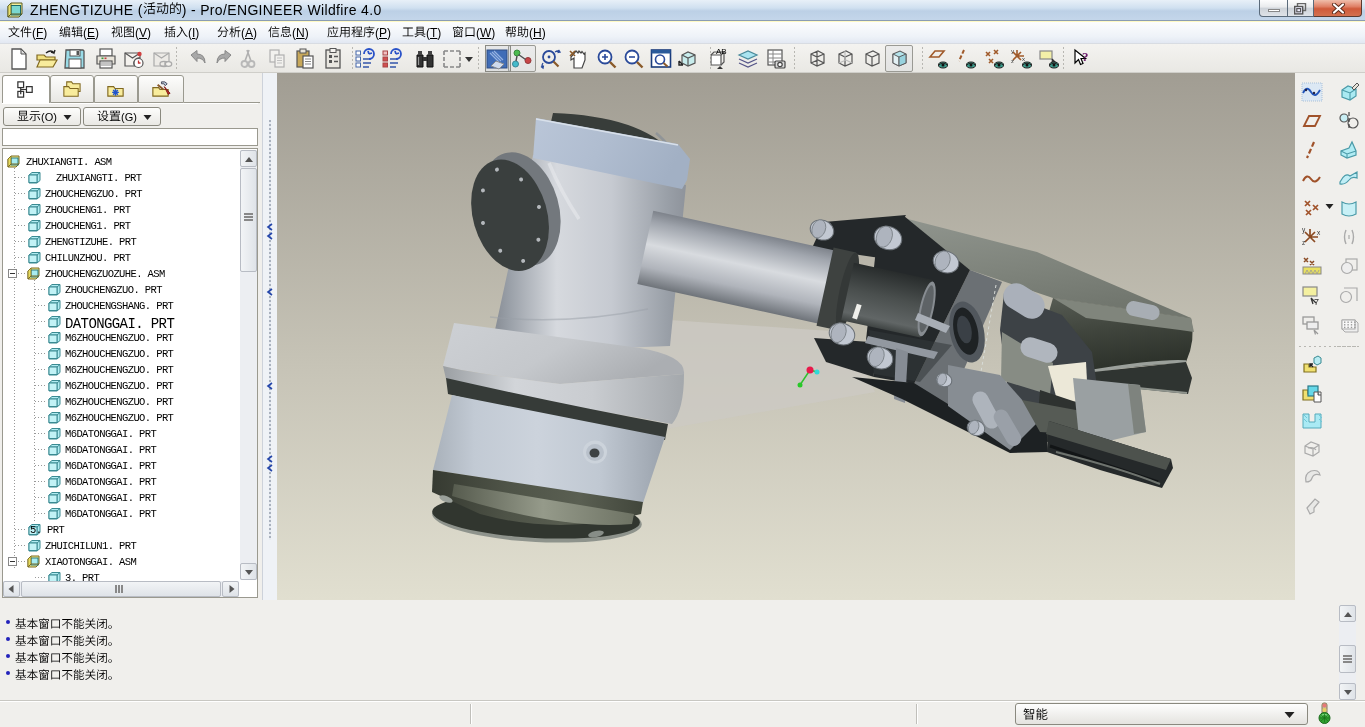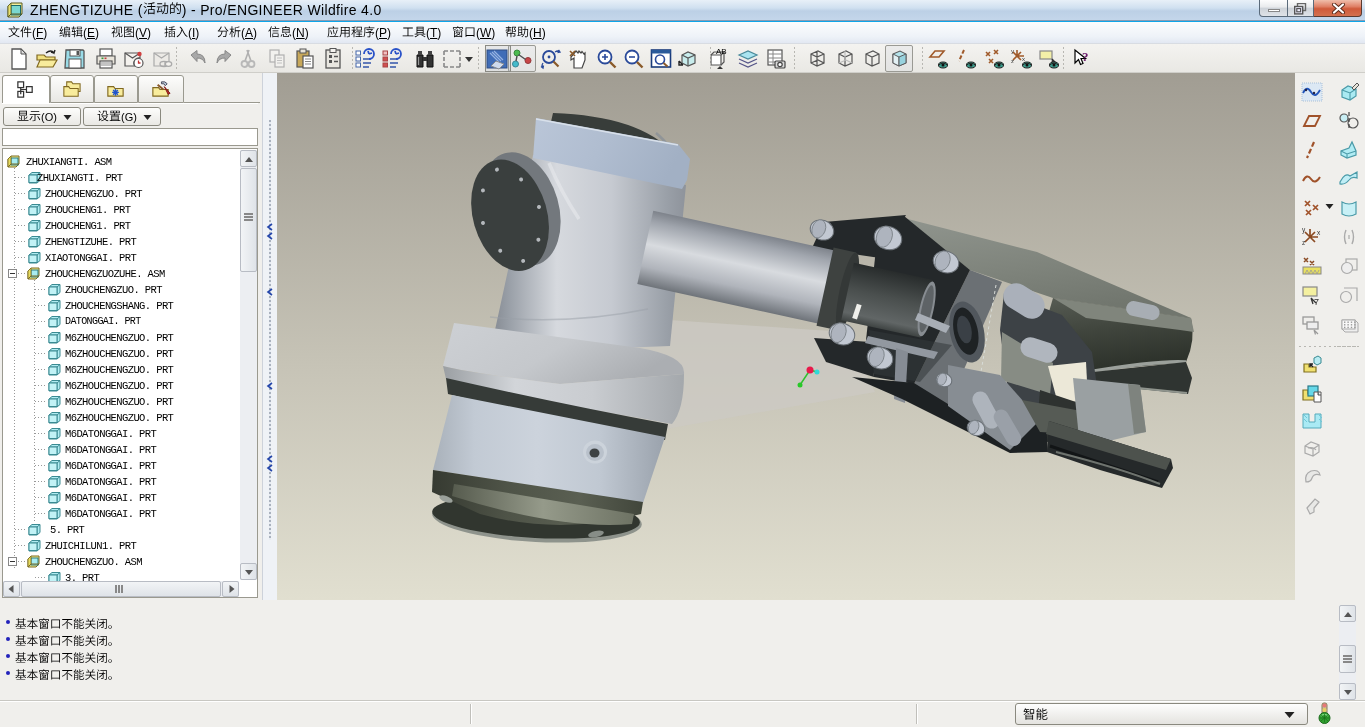--- a/index.html
+++ b/index.html
@@ -1,15 +1,15 @@
 <!DOCTYPE html>
 <html><head><meta charset="utf-8"><style>
 *{margin:0;padding:0;box-sizing:border-box}
 html,body{width:1365px;height:727px;overflow:hidden;font-family:"Liberation Sans",sans-serif}
-#app{position:relative;width:1365px;height:727px;background:#0ea5e9}
+#app{position:relative;width:1365px;height:727px;background:#fef9c3}
 .abs{position:absolute}
 .ico{display:flex;align-items:center;justify-content:center}
 svg{display:block}
 .cjk svg{display:inline-block;vertical-align:-2px}
 </style></head><body>
 <div id="app">
 <svg width="0" height="0" style="position:absolute">
 <defs>
 <path id="c6d3b" d="M92 778C154 745 238 697 280 666L319 722C276 750 192 796 130 826ZM43 503C104 471 186 423 227 395L265 450C223 478 140 523 80 552ZM68 -19 125 -65C184 28 254 155 307 260L259 304C201 191 122 57 68 -19ZM318 545V480H611V308H392V-78H455V-34H822V-72H887V308H675V480H955V545H675V726C763 741 846 760 911 782L857 834C746 795 540 764 366 745C374 730 383 704 386 688C458 695 536 704 611 716V545ZM455 27V246H822V27Z"></path>
 <path id="c52a8" d="M91 756V695H476V756ZM659 821C659 750 659 677 656 605H508V541H653C641 311 600 96 461 -30C478 -40 502 -62 514 -77C662 63 706 294 719 541H877C865 177 851 44 824 12C814 1 803 -2 785 -1C763 -1 709 -1 651 4C663 -15 670 -43 672 -62C726 -66 781 -66 812 -64C843 -61 863 -53 882 -28C917 16 930 156 943 570C943 580 944 605 944 605H722C724 677 725 749 725 821ZM89 47C111 61 147 70 430 133L450 63L509 83C490 153 445 274 406 364L350 349C371 300 392 243 411 189L160 137C200 230 240 346 266 455H495V516H55V455H196C170 335 127 214 113 181C96 143 83 115 67 111C75 94 85 62 89 48Z"></path>
@@ -397,21 +397,21 @@
       <path d="M1 4 L4 1 L4 9 L1 12 Z" fill="#e8dc60" stroke="#7a6a20" stroke-width="0.8"></path>
       <path d="M1 12 L4 9 L12 9" fill="none" stroke="#7a6a20" stroke-width="1"></path>
     </svg>
 <div class="abs" style="left:26px;top:156px;font-family:'Liberation Mono',monospace;font-size:10.5px;letter-spacing:-0.6px;color:#000;white-space:nowrap">ZHUXIANGTI. ASM</div>
 <div class="abs" style="left:15px;top:177px;width:11px;height:1px;background:repeating-linear-gradient(90deg,#999 0 1px,transparent 1px 3px)"></div>
 <svg class="abs" style="left:27px;top:171px" width="14" height="13" viewBox="0 0 14 13">
       <path d="M2 4 l3 -2.5 h8 v8 l-3 2.5 h-8 z" fill="#b0ecf2" stroke="#3a8a92" stroke-width="1"></path>
       <path d="M2 4 h8 v7.5 M10 4 l3 -2.5" fill="none" stroke="#3a8a92" stroke-width="1"></path>
       <path d="M2 4 h8 v7.5 h-8 z" fill="#c2f2f6" stroke="#3a8a92" stroke-width="1"></path>
     </svg>
-<div class="abs" style="left:37px;top:172px;font-family:'Liberation Mono',monospace;font-size:10.5px;letter-spacing:-0.6px;color:#000;white-space:nowrap">ZHUXIANGTI. PRT</div>
+<div class="abs" style="left:56px;top:172px;font-family:'Liberation Mono',monospace;font-size:10.5px;letter-spacing:-0.6px;color:#000;white-space:nowrap">ZHUXIANGTI. PRT</div>
 <div class="abs" style="left:15px;top:193px;width:11px;height:1px;background:repeating-linear-gradient(90deg,#999 0 1px,transparent 1px 3px)"></div>
 <svg class="abs" style="left:27px;top:187px" width="14" height="13" viewBox="0 0 14 13">
       <path d="M2 4 l3 -2.5 h8 v8 l-3 2.5 h-8 z" fill="#b0ecf2" stroke="#3a8a92" stroke-width="1"></path>
       <path d="M2 4 h8 v7.5 M10 4 l3 -2.5" fill="none" stroke="#3a8a92" stroke-width="1"></path>
       <path d="M2 4 h8 v7.5 h-8 z" fill="#c2f2f6" stroke="#3a8a92" stroke-width="1"></path>
     </svg>
 <div class="abs" style="left:45px;top:188px;font-family:'Liberation Mono',monospace;font-size:10.5px;letter-spacing:-0.6px;color:#000;white-space:nowrap">ZHOUCHENGZUO. PRT</div>
 <div class="abs" style="left:15px;top:209px;width:11px;height:1px;background:repeating-linear-gradient(90deg,#999 0 1px,transparent 1px 3px)"></div>
 <svg class="abs" style="left:27px;top:203px" width="14" height="13" viewBox="0 0 14 13">
       <path d="M2 4 l3 -2.5 h8 v8 l-3 2.5 h-8 z" fill="#b0ecf2" stroke="#3a8a92" stroke-width="1"></path>
@@ -432,21 +432,21 @@
       <path d="M2 4 h8 v7.5 M10 4 l3 -2.5" fill="none" stroke="#3a8a92" stroke-width="1"></path>
       <path d="M2 4 h8 v7.5 h-8 z" fill="#c2f2f6" stroke="#3a8a92" stroke-width="1"></path>
     </svg>
 <div class="abs" style="left:45px;top:236px;font-family:'Liberation Mono',monospace;font-size:10.5px;letter-spacing:-0.6px;color:#000;white-space:nowrap">ZHENGTIZUHE. PRT</div>
 <div class="abs" style="left:15px;top:257px;width:11px;height:1px;background:repeating-linear-gradient(90deg,#999 0 1px,transparent 1px 3px)"></div>
 <svg class="abs" style="left:27px;top:251px" width="14" height="13" viewBox="0 0 14 13">
       <path d="M2 4 l3 -2.5 h8 v8 l-3 2.5 h-8 z" fill="#b0ecf2" stroke="#3a8a92" stroke-width="1"></path>
       <path d="M2 4 h8 v7.5 M10 4 l3 -2.5" fill="none" stroke="#3a8a92" stroke-width="1"></path>
       <path d="M2 4 h8 v7.5 h-8 z" fill="#c2f2f6" stroke="#3a8a92" stroke-width="1"></path>
     </svg>
-<div class="abs" style="left:45px;top:252px;font-family:'Liberation Mono',monospace;font-size:10.5px;letter-spacing:-0.6px;color:#000;white-space:nowrap">XIAOTONGGAI. PRT</div>
+<div class="abs" style="left:45px;top:252px;font-family:'Liberation Mono',monospace;font-size:10.5px;letter-spacing:-0.6px;color:#000;white-space:nowrap">CHILUNZHOU. PRT</div>
 <div class="abs" style="left:15px;top:273px;width:11px;height:1px;background:repeating-linear-gradient(90deg,#999 0 1px,transparent 1px 3px)"></div>
 <div class="abs" style="left:8px;top:269px;width:9px;height:9px;background:#fff;border:1px solid #888"></div>
 <div class="abs" style="left:10px;top:273px;width:5px;height:1px;background:#333"></div>
 <svg class="abs" style="left:27px;top:267px" width="13" height="13" viewBox="0 0 13 13">
       <path d="M1 4 L4 1 L12 1 L12 9 L9 12 L1 12 Z" fill="#f4ec8c" stroke="#7a6a20" stroke-width="1"></path>
       <rect x="4" y="3" width="7" height="7" fill="#a8ecf0" stroke="#2a7a80" stroke-width="1"></rect>
       <path d="M1 4 L4 1 L4 9 L1 12 Z" fill="#e8dc60" stroke="#7a6a20" stroke-width="0.8"></path>
       <path d="M1 12 L4 9 L12 9" fill="none" stroke="#7a6a20" stroke-width="1"></path>
     </svg>
 <div class="abs" style="left:45px;top:268px;font-family:'Liberation Mono',monospace;font-size:10.5px;letter-spacing:-0.6px;color:#000;white-space:nowrap">ZHOUCHENGZUOZUHE. ASM</div>
@@ -463,21 +463,21 @@
       <path d="M2 4 h8 v7.5 M10 4 l3 -2.5" fill="none" stroke="#3a8a92" stroke-width="1"></path>
       <path d="M2 4 h8 v7.5 h-8 z" fill="#c2f2f6" stroke="#3a8a92" stroke-width="1"></path>
     </svg>
 <div class="abs" style="left:65px;top:300px;font-family:'Liberation Mono',monospace;font-size:10.5px;letter-spacing:-0.6px;color:#000;white-space:nowrap">ZHOUCHENGSHANG. PRT</div>
 <div class="abs" style="left:35px;top:321px;width:11px;height:1px;background:repeating-linear-gradient(90deg,#999 0 1px,transparent 1px 3px)"></div>
 <svg class="abs" style="left:47px;top:315px" width="14" height="13" viewBox="0 0 14 13">
       <path d="M2 4 l3 -2.5 h8 v8 l-3 2.5 h-8 z" fill="#b0ecf2" stroke="#3a8a92" stroke-width="1"></path>
       <path d="M2 4 h8 v7.5 M10 4 l3 -2.5" fill="none" stroke="#3a8a92" stroke-width="1"></path>
       <path d="M2 4 h8 v7.5 h-8 z" fill="#c2f2f6" stroke="#3a8a92" stroke-width="1"></path>
     </svg>
-<div class="abs" style="left:65px;top:316px;font-family:'Liberation Mono',monospace;font-size:10px;letter-spacing:-0.6px;color:#000;white-space:nowrap">DATONGGAI. PRT</div>
+<div class="abs" style="left:65px;top:316px;font-family:'Liberation Mono',monospace;font-size:14px;letter-spacing:-0.6px;color:#000;white-space:nowrap">DATONGGAI. PRT</div>
 <div class="abs" style="left:35px;top:337px;width:11px;height:1px;background:repeating-linear-gradient(90deg,#999 0 1px,transparent 1px 3px)"></div>
 <svg class="abs" style="left:47px;top:331px" width="14" height="13" viewBox="0 0 14 13">
       <path d="M2 4 l3 -2.5 h8 v8 l-3 2.5 h-8 z" fill="#b0ecf2" stroke="#3a8a92" stroke-width="1"></path>
       <path d="M2 4 h8 v7.5 M10 4 l3 -2.5" fill="none" stroke="#3a8a92" stroke-width="1"></path>
       <path d="M2 4 h8 v7.5 h-8 z" fill="#c2f2f6" stroke="#3a8a92" stroke-width="1"></path>
     </svg>
 <div class="abs" style="left:65px;top:332px;font-family:'Liberation Mono',monospace;font-size:10.5px;letter-spacing:-0.6px;color:#000;white-space:nowrap">M6ZHOUCHENGZUO. PRT</div>
 <div class="abs" style="left:35px;top:353px;width:11px;height:1px;background:repeating-linear-gradient(90deg,#999 0 1px,transparent 1px 3px)"></div>
 <svg class="abs" style="left:47px;top:347px" width="14" height="13" viewBox="0 0 14 13">
       <path d="M2 4 l3 -2.5 h8 v8 l-3 2.5 h-8 z" fill="#b0ecf2" stroke="#3a8a92" stroke-width="1"></path>
@@ -554,38 +554,38 @@
       <path d="M2 4 h8 v7.5 M10 4 l3 -2.5" fill="none" stroke="#3a8a92" stroke-width="1"></path>
       <path d="M2 4 h8 v7.5 h-8 z" fill="#c2f2f6" stroke="#3a8a92" stroke-width="1"></path>
     </svg>
 <div class="abs" style="left:65px;top:508px;font-family:'Liberation Mono',monospace;font-size:10.5px;letter-spacing:-0.6px;color:#000;white-space:nowrap">M6DATONGGAI. PRT</div>
 <div class="abs" style="left:15px;top:529px;width:11px;height:1px;background:repeating-linear-gradient(90deg,#999 0 1px,transparent 1px 3px)"></div>
 <svg class="abs" style="left:27px;top:523px" width="14" height="13" viewBox="0 0 14 13">
       <path d="M2 4 l3 -2.5 h8 v8 l-3 2.5 h-8 z" fill="#b0ecf2" stroke="#3a8a92" stroke-width="1"></path>
       <path d="M2 4 h8 v7.5 M10 4 l3 -2.5" fill="none" stroke="#3a8a92" stroke-width="1"></path>
       <path d="M2 4 h8 v7.5 h-8 z" fill="#c2f2f6" stroke="#3a8a92" stroke-width="1"></path>
     </svg>
-<div class="abs" style="left:50px;top:524px;font-family:'Liberation Mono',monospace;font-size:10.5px;letter-spacing:-0.6px;color:#000;white-space:nowrap">5. PRT</div>
+<div class="abs" style="left:30px;top:524px;font-family:'Liberation Mono',monospace;font-size:10.5px;letter-spacing:-0.6px;color:#000;white-space:nowrap">5. PRT</div>
 <div class="abs" style="left:15px;top:545px;width:11px;height:1px;background:repeating-linear-gradient(90deg,#999 0 1px,transparent 1px 3px)"></div>
 <svg class="abs" style="left:27px;top:539px" width="14" height="13" viewBox="0 0 14 13">
       <path d="M2 4 l3 -2.5 h8 v8 l-3 2.5 h-8 z" fill="#b0ecf2" stroke="#3a8a92" stroke-width="1"></path>
       <path d="M2 4 h8 v7.5 M10 4 l3 -2.5" fill="none" stroke="#3a8a92" stroke-width="1"></path>
       <path d="M2 4 h8 v7.5 h-8 z" fill="#c2f2f6" stroke="#3a8a92" stroke-width="1"></path>
     </svg>
 <div class="abs" style="left:45px;top:540px;font-family:'Liberation Mono',monospace;font-size:10.5px;letter-spacing:-0.6px;color:#000;white-space:nowrap">ZHUICHILUN1. PRT</div>
 <div class="abs" style="left:15px;top:561px;width:11px;height:1px;background:repeating-linear-gradient(90deg,#999 0 1px,transparent 1px 3px)"></div>
 <div class="abs" style="left:8px;top:557px;width:9px;height:9px;background:#fff;border:1px solid #888"></div>
 <div class="abs" style="left:10px;top:561px;width:5px;height:1px;background:#333"></div>
 <svg class="abs" style="left:27px;top:555px" width="13" height="13" viewBox="0 0 13 13">
       <path d="M1 4 L4 1 L12 1 L12 9 L9 12 L1 12 Z" fill="#f4ec8c" stroke="#7a6a20" stroke-width="1"></path>
       <rect x="4" y="3" width="7" height="7" fill="#a8ecf0" stroke="#2a7a80" stroke-width="1"></rect>
       <path d="M1 4 L4 1 L4 9 L1 12 Z" fill="#e8dc60" stroke="#7a6a20" stroke-width="0.8"></path>
       <path d="M1 12 L4 9 L12 9" fill="none" stroke="#7a6a20" stroke-width="1"></path>
     </svg>
-<div class="abs" style="left:45px;top:556px;font-family:'Liberation Mono',monospace;font-size:10.5px;letter-spacing:-0.6px;color:#000;white-space:nowrap">ZHOUCHENGZUO. ASM</div>
+<div class="abs" style="left:45px;top:556px;font-family:'Liberation Mono',monospace;font-size:10.5px;letter-spacing:-0.6px;color:#000;white-space:nowrap">XIAOTONGGAI. ASM</div>
 <div class="abs" style="left:35px;top:577px;width:11px;height:1px;background:repeating-linear-gradient(90deg,#999 0 1px,transparent 1px 3px)"></div>
 <svg class="abs" style="left:47px;top:571px" width="14" height="13" viewBox="0 0 14 13">
       <path d="M2 4 l3 -2.5 h8 v8 l-3 2.5 h-8 z" fill="#b0ecf2" stroke="#3a8a92" stroke-width="1"></path>
       <path d="M2 4 h8 v7.5 M10 4 l3 -2.5" fill="none" stroke="#3a8a92" stroke-width="1"></path>
       <path d="M2 4 h8 v7.5 h-8 z" fill="#c2f2f6" stroke="#3a8a92" stroke-width="1"></path>
     </svg>
 <div class="abs" style="left:65px;top:572px;font-family:'Liberation Mono',monospace;font-size:10.5px;letter-spacing:-0.6px;color:#000;white-space:nowrap">3. PRT</div>
 <div class="abs" style="left:240px;top:150px;width:17px;height:430px;background:#eceef2"></div>
 <div class="abs ico" style="left:240px;top:150px;width:17px;height:17px;background:linear-gradient(90deg,#f2f4f6,#dfe3e8);border:1px solid #b8bcc4;border-radius:2px">
       <svg width="10" height="10">

